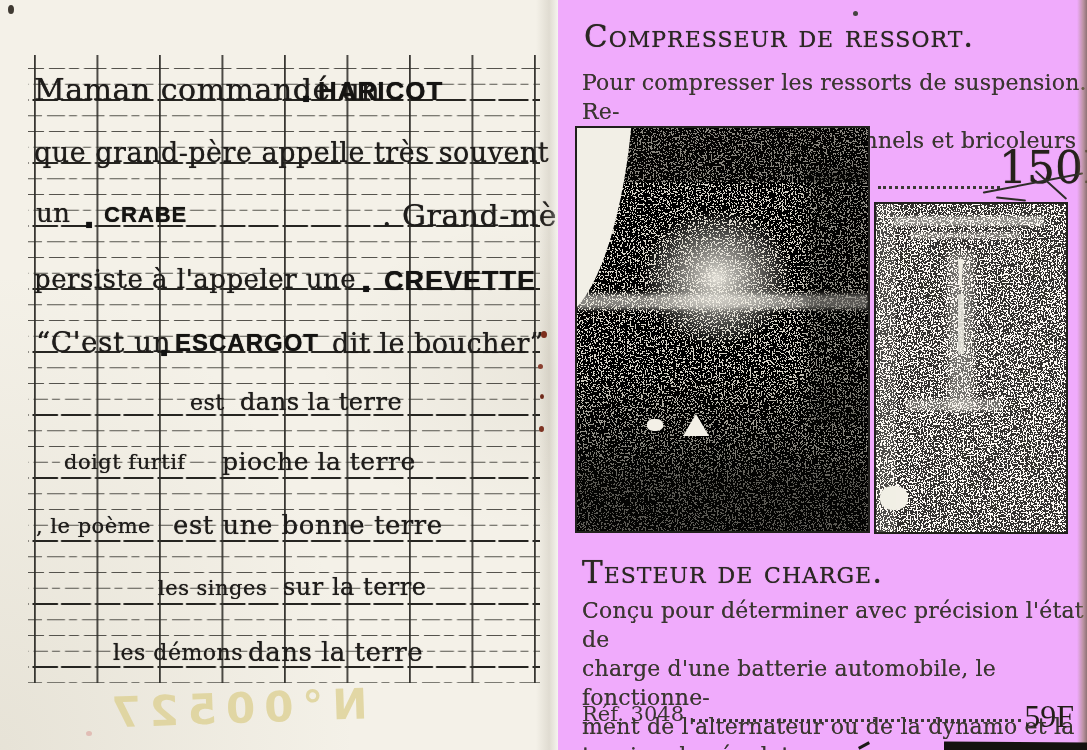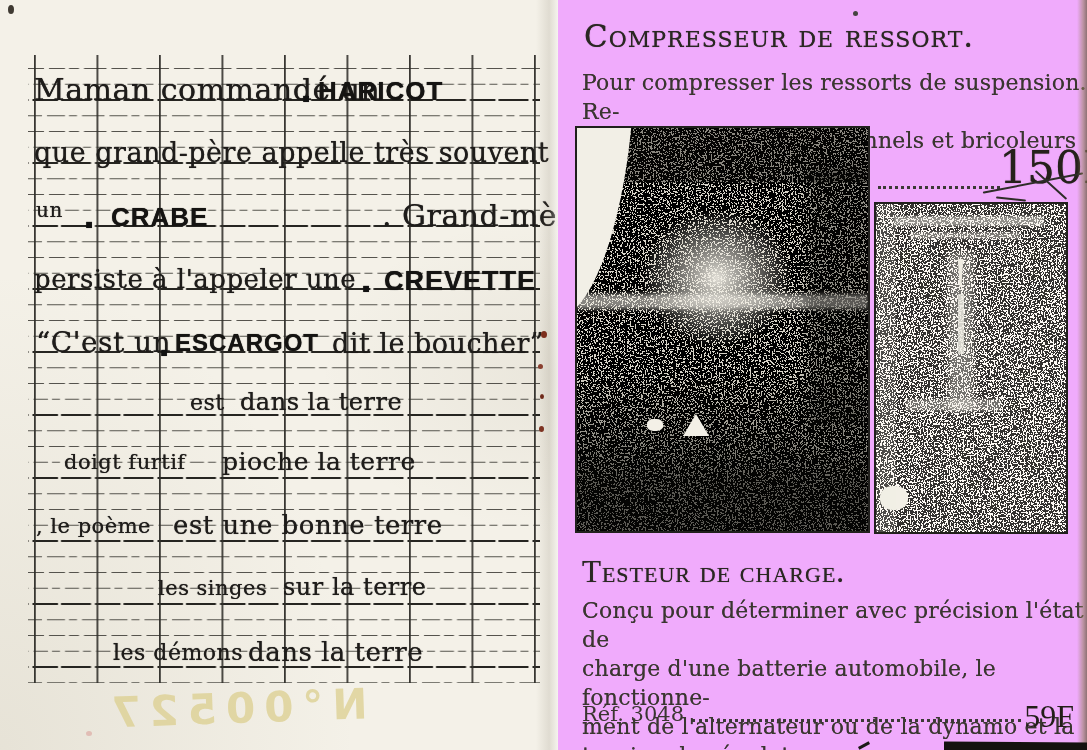--- a/index.html
+++ b/index.html
@@ -74,23 +74,23 @@
       </defs>
       <rect width="512" height="628" fill="url(#seyes)"></rect>
     </svg>
 
     <span class="frag serif" style="left:34px;top:72px;font-size:30px;">Maman commandé un</span>
     <span class="frag dot" style="left:300px;top:86px;">.</span>
     <span class="frag stamp" style="left:318px;top:76px;font-size:26px;">HARICOT</span>
 
     <span class="frag serif" style="left:34px;top:137px;font-size:27px;">que grand-père appelle très souvent</span>
 
-    <span class="frag serif" style="left:36px;top:198px;font-size:20px;">un</span>
+    <span class="frag serif" style="left:36px;top:198px;font-size:26px;">un</span>
     <span class="frag dot" style="left:83px;top:212px;">.</span>
-    <span class="frag stamp" style="left:111px;top:202px;font-size:26px;">CRABE</span>
+    <span class="frag stamp" style="left:104px;top:202px;font-size:22px;">CRABE</span>
     <span class="frag serif" style="left:382px;top:198px;font-size:30px;">. Grand-mère</span>
 
     <span class="frag serif" style="left:34px;top:264px;font-size:26px;">persiste à l'appeler une</span>
     <span class="frag dot" style="left:360px;top:276px;">.</span>
     <span class="frag stamp" style="left:384px;top:266px;font-size:27px;">CREVETTE</span>
 
     <span class="frag serif" style="left:36px;top:326px;font-size:28px;">“C'est un</span>
     <span class="frag dot" style="left:158px;top:340px;">.</span>
     <span class="frag stamp" style="left:175px;top:329px;font-size:24px;">ESCARGOT</span>
     <span class="frag serif" style="left:332px;top:328px;font-size:27px;">dit le boucher”</span>
@@ -174,21 +174,21 @@
       <div class="ov" style="left:18px;top:12px;width:150px;height:10px;background:rgba(240,238,230,.5);filter:blur(1px);"></div>
       <div class="ov" style="left:34px;top:28px;width:110px;height:7px;background:rgba(240,238,230,.4);filter:blur(1px);"></div>
       <div class="ov" style="left:72px;top:48px;width:26px;height:160px;background:rgba(238,235,226,.35);filter:blur(3px);"></div>
       <div class="ov" style="left:80px;top:55px;width:9px;height:28px;background:#efece2;clip-path:polygon(20% 0,80% 0,60% 100%,40% 100%);"></div>
       <div class="ov" style="left:82px;top:90px;width:6px;height:60px;background:rgba(238,235,226,.8);"></div>
       <div class="ov" style="left:30px;top:195px;width:95px;height:12px;background:rgba(238,235,226,.35);filter:blur(1px);"></div>
       <div class="ov" style="left:4px;bottom:22px;width:28px;height:24px;background:#f2efe6;border-radius:45%;"></div>
       <div class="ov" style="left:0;top:0;width:20px;height:100%;background:rgba(240,238,230,.14);"></div>
     </div>
 
-    <div class="rp-title" style="left:24px;top:554px;font-family:Liberation Serif, serif;">Testeur de charge.</div>
+    <div class="rp-title" style="left:24px;top:554px;">Testeur de charge.</div>
     <div class="rp-body" style="left:24px;top:596px;width:512px;">Conçu pour déterminer avec précision l'état de
 charge d'une batterie automobile, le fonctionne-
 ment de l'alternateur ou de la dynamo et la
 tension du régulateur.</div>
 
     <div class="ref-row" style="left:24px;width:492px;text-align:right;">
       <span class="ref-label">Réf. 3048</span>
       <span class="ref-leader"></span>
       <span class="ref-price">59F</span>
     </div>

